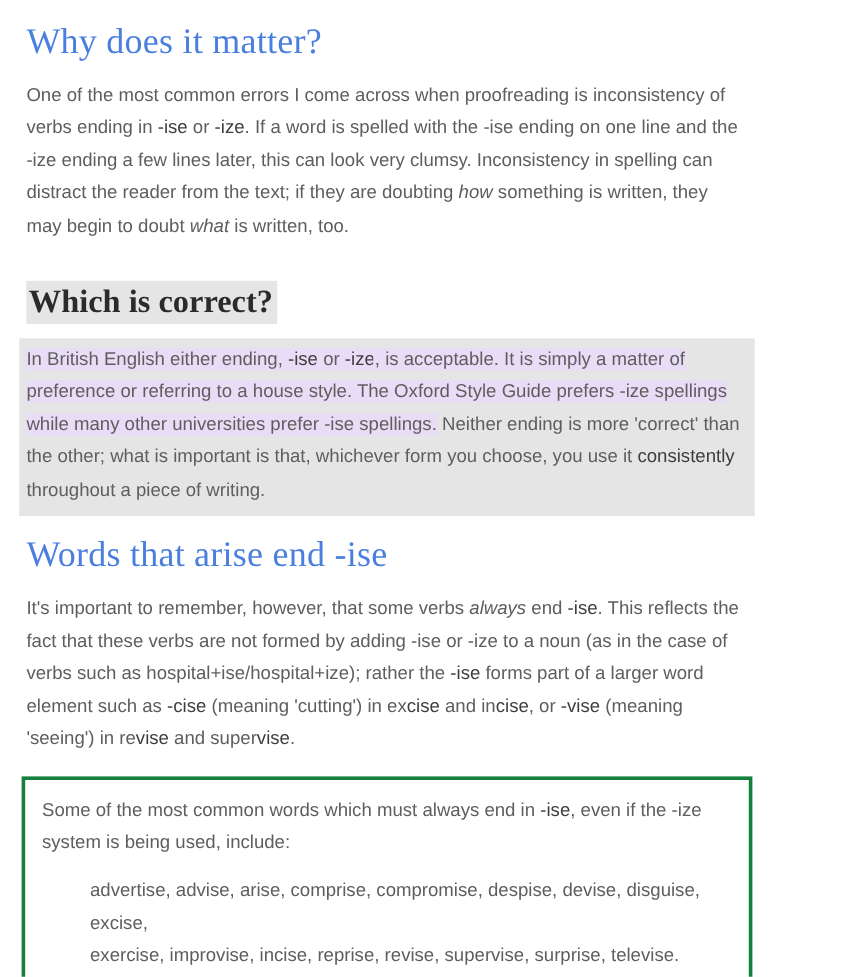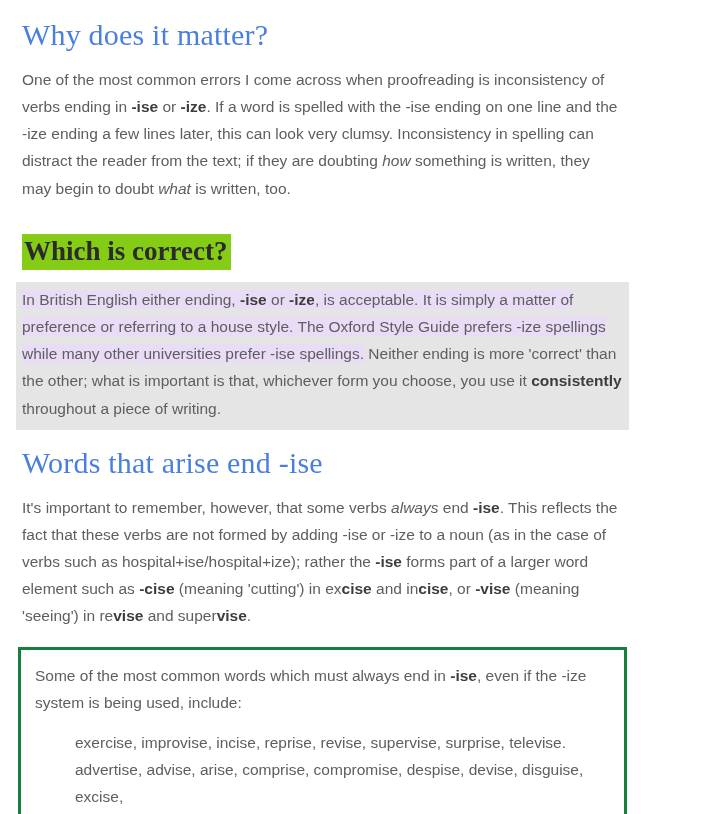--- a/index.html
+++ b/index.html
@@ -28,33 +28,33 @@
     margin: 8px 0 14px 0;
     letter-spacing: 0.2px;
   }
   h2.heading-dark {
     font-family: "Liberation Serif", serif;
     color: #2b2b2b;
     font-weight: bold;
     font-size: 27px;
     margin: 18px 0 12px 0;
     display: inline-block;
-    background: #84cc16;
+    background: #e5e5e5;
     padding: 1px 4px 3px 2px;
     line-height: 1.2;
   }
   p {
     font-size: 15.5px;
     line-height: 1.75;
     margin: 0 0 14px 0;
     color: #5e5e5e;
   }
   b, strong {
     color: #3d3d3d;
-    font-weight: bold;
+    font-weight: normal;
   }
   em { font-style: italic; }
 
   .hl-purple {
     background: #e9dcf7;
     box-shadow: 0 0 0 1px #e9dcf7;
   }
   .yellow-block {
     background: #e5e5e5;
     padding: 4px 6px 8px 6px;
@@ -106,18 +106,18 @@
   <p>
     <span>It's important to remember, however, that some verbs </span><em>always</em><span> end </span><b>-ise</b><span>. This reflects the fact that these verbs are not formed by adding -ise or -ize to a noun (as in the case of verbs such as hospital+ise/hospital+ize); rather the </span><b>-ise</b><span> forms part of a larger word element such as </span><b>-cise</b><span> (meaning 'cutting') in ex</span><b>cise</b><span> and in</span><b>cise</b><span>, or </span><b>-vise</b><span> (meaning 'seeing') in re</span><b>vise</b><span> and super</span><b>vise</b><span>.</span>
   </p>
 
   <div class="red-box">
     <p>
       <span>Some of the most common words which must always end in </span><b>-ise</b><span>, even if the -ize system is being used, include:</span>
     </p>
     <div class="spacer-top"></div>
     <div class="word-list">
+      <div>advertise, advise, arise, comprise, compromise, despise, devise, disguise, excise,</div>
       <div>exercise, improvise, incise, reprise, revise, supervise, surprise, televise.</div>
-      <div>advertise, advise, arise, comprise, compromise, despise, devise, disguise, excise,</div>
     </div>
   </div>
 
 </div>
 
 </body></html>

